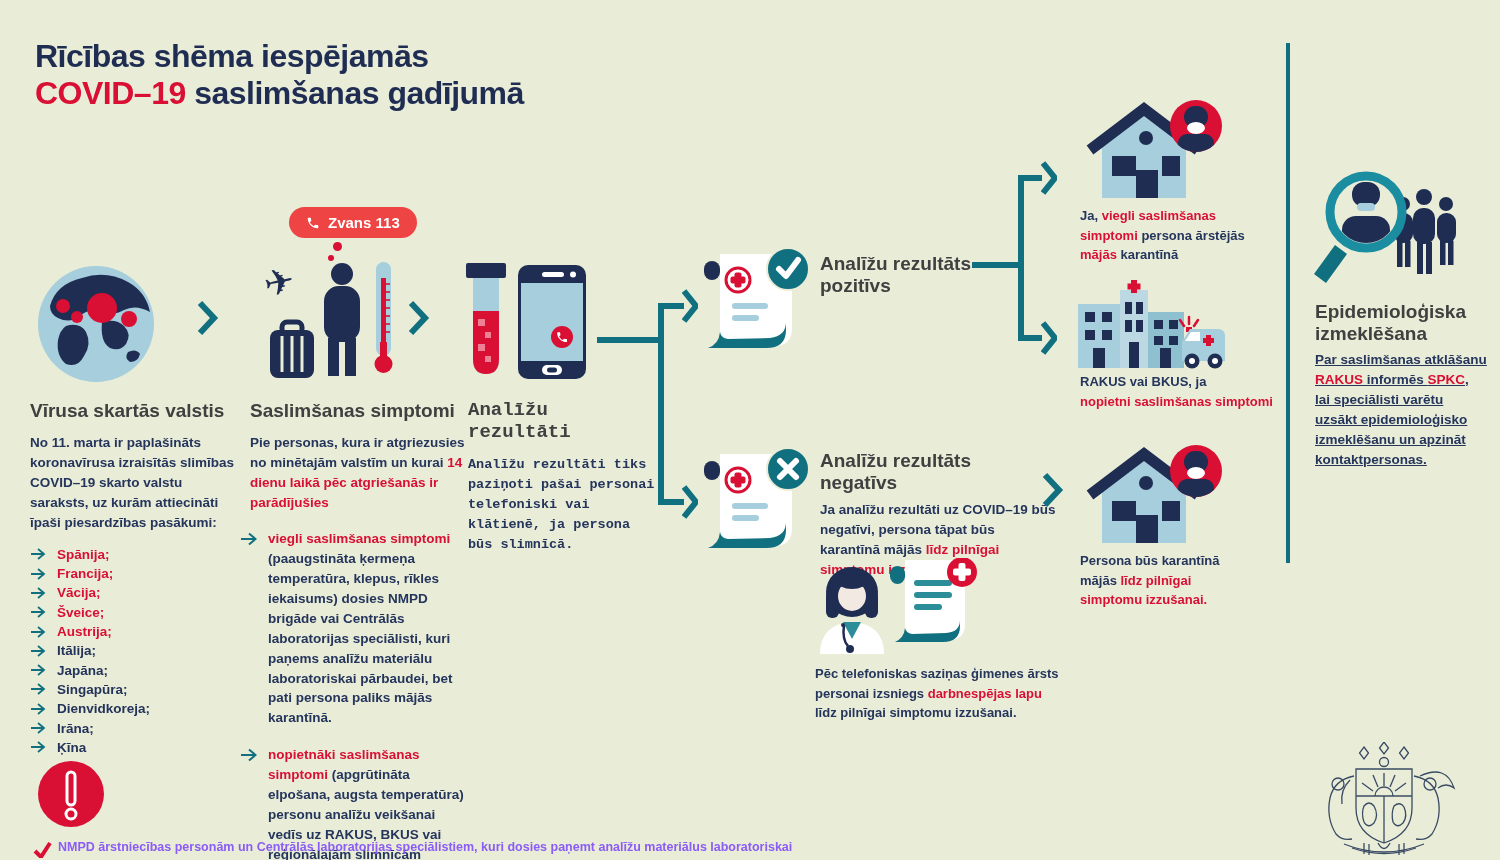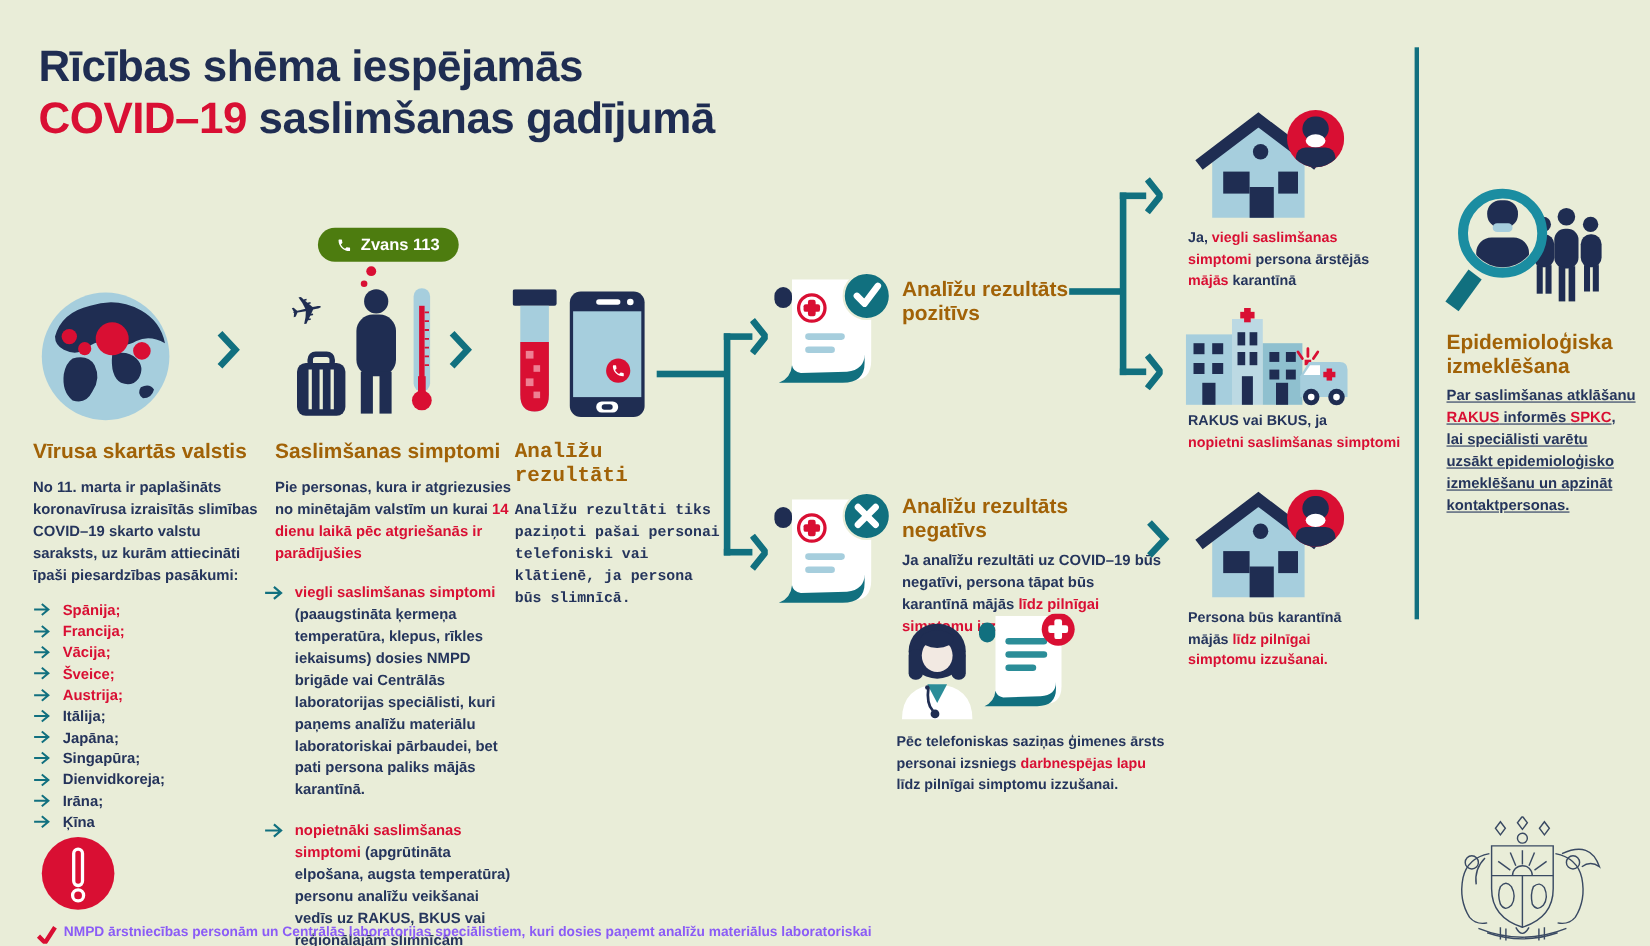--- a/index.html
+++ b/index.html
@@ -5,27 +5,27 @@
   * { margin:0; padding:0; box-sizing:border-box; }
   html,body { background:#cfd4c2; }
   #stage {
     position:relative; width:1500px; height:860px; overflow:hidden;
     background:#e9edd8;
     font-family:"Liberation Sans","DejaVu Sans",sans-serif;
     color:#24335a;
   }
   .abs { position:absolute; }
   .red  { color:#d90f33; }
-  h1.title { font-size:40px; line-height:1.17; font-weight:700; letter-spacing:-0.5px; color:#1f2d52; }
-  .sec-head { font-size:19px; font-weight:700; color:#a16207; line-height:1.15; }
+  h1.title { font-size:32px; line-height:1.17; font-weight:700; letter-spacing:-0.5px; color:#1f2d52; }
+  .sec-head { font-size:19px; font-weight:700; color:#404040; line-height:1.15; }
   .body-txt { font-size:13.5px; font-weight:600; line-height:1.48; color:#25355c; }
   .cap-txt  { font-size:13px;  font-weight:700; line-height:1.5; color:#25355c; }
   .pill {
     display:flex; align-items:center; gap:8px; height:31px; padding:0 17px;
-    background:#4d7c0f; border-radius:16px; color:#fff; font-size:15px; font-weight:700;
+    background:#ef4444; border-radius:16px; color:#fff; font-size:15px; font-weight:700;
   }
   .dot { background:#d90f33; border-radius:50%; }
   .tealline { background:#11707f; }
   ul.countries { list-style:none; }
   ul.countries li { display:flex; align-items:center; gap:9px; height:19.3px; font-size:13.5px; font-weight:700;text-align:center; }
   ul.countries li svg { flex:0 0 auto; }
   .bullet { display:flex; gap:8px; }
   .bullet svg { flex:0 0 auto; margin-top:3px; }
   .blk { display:block; }
 </style>

